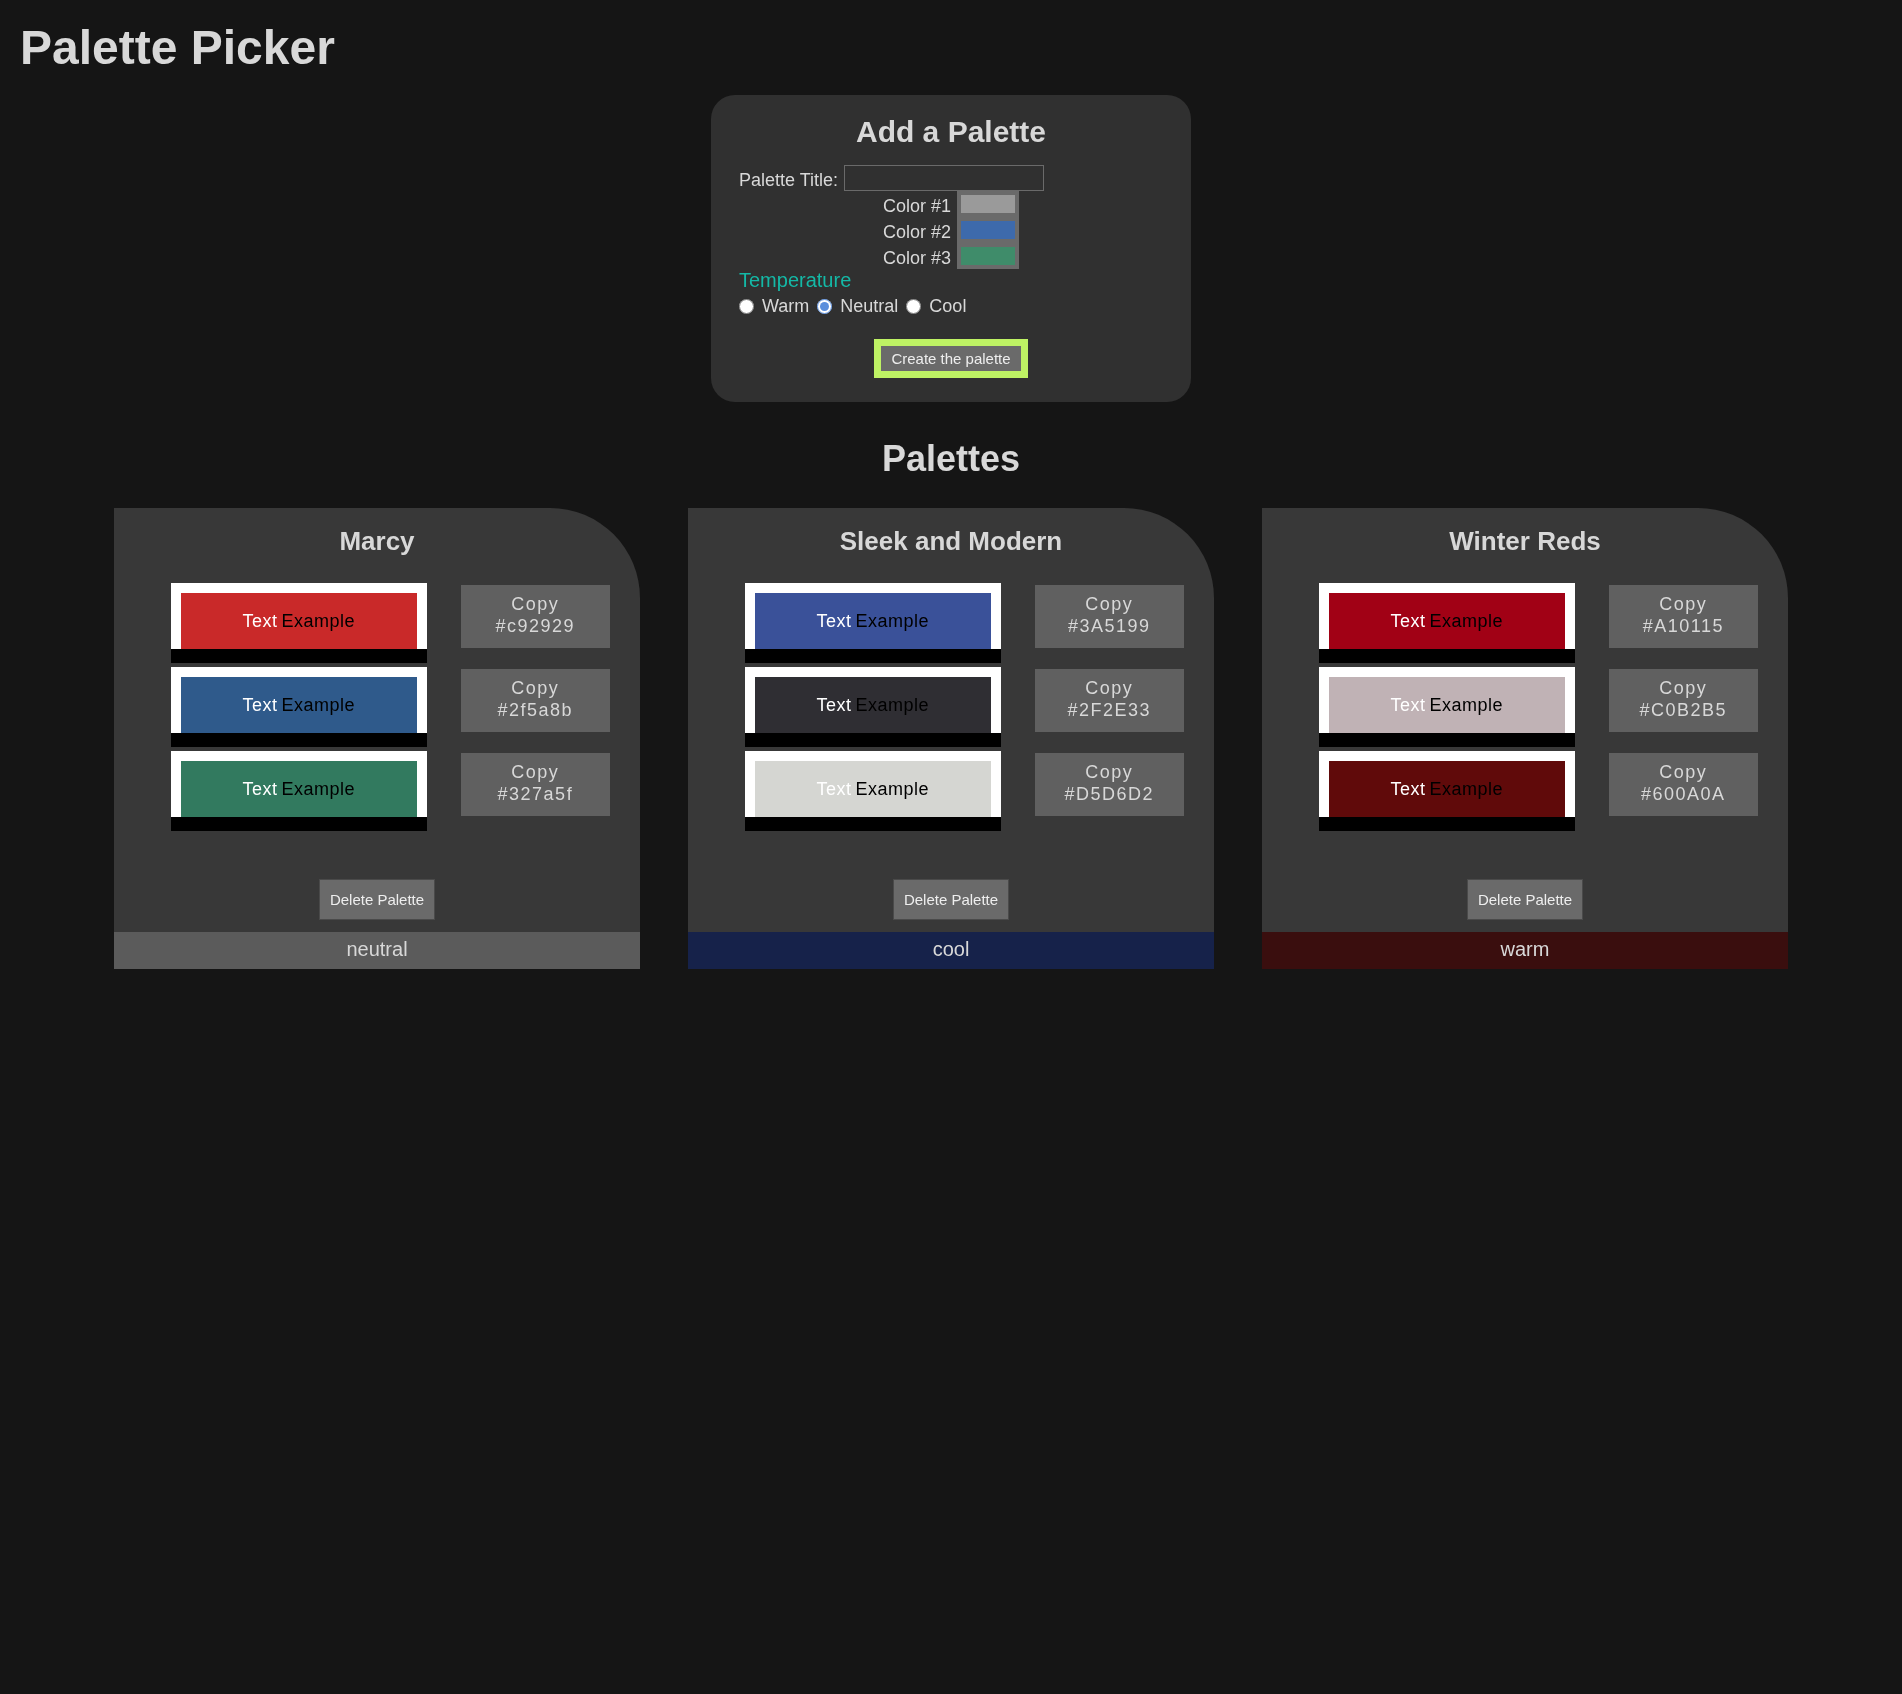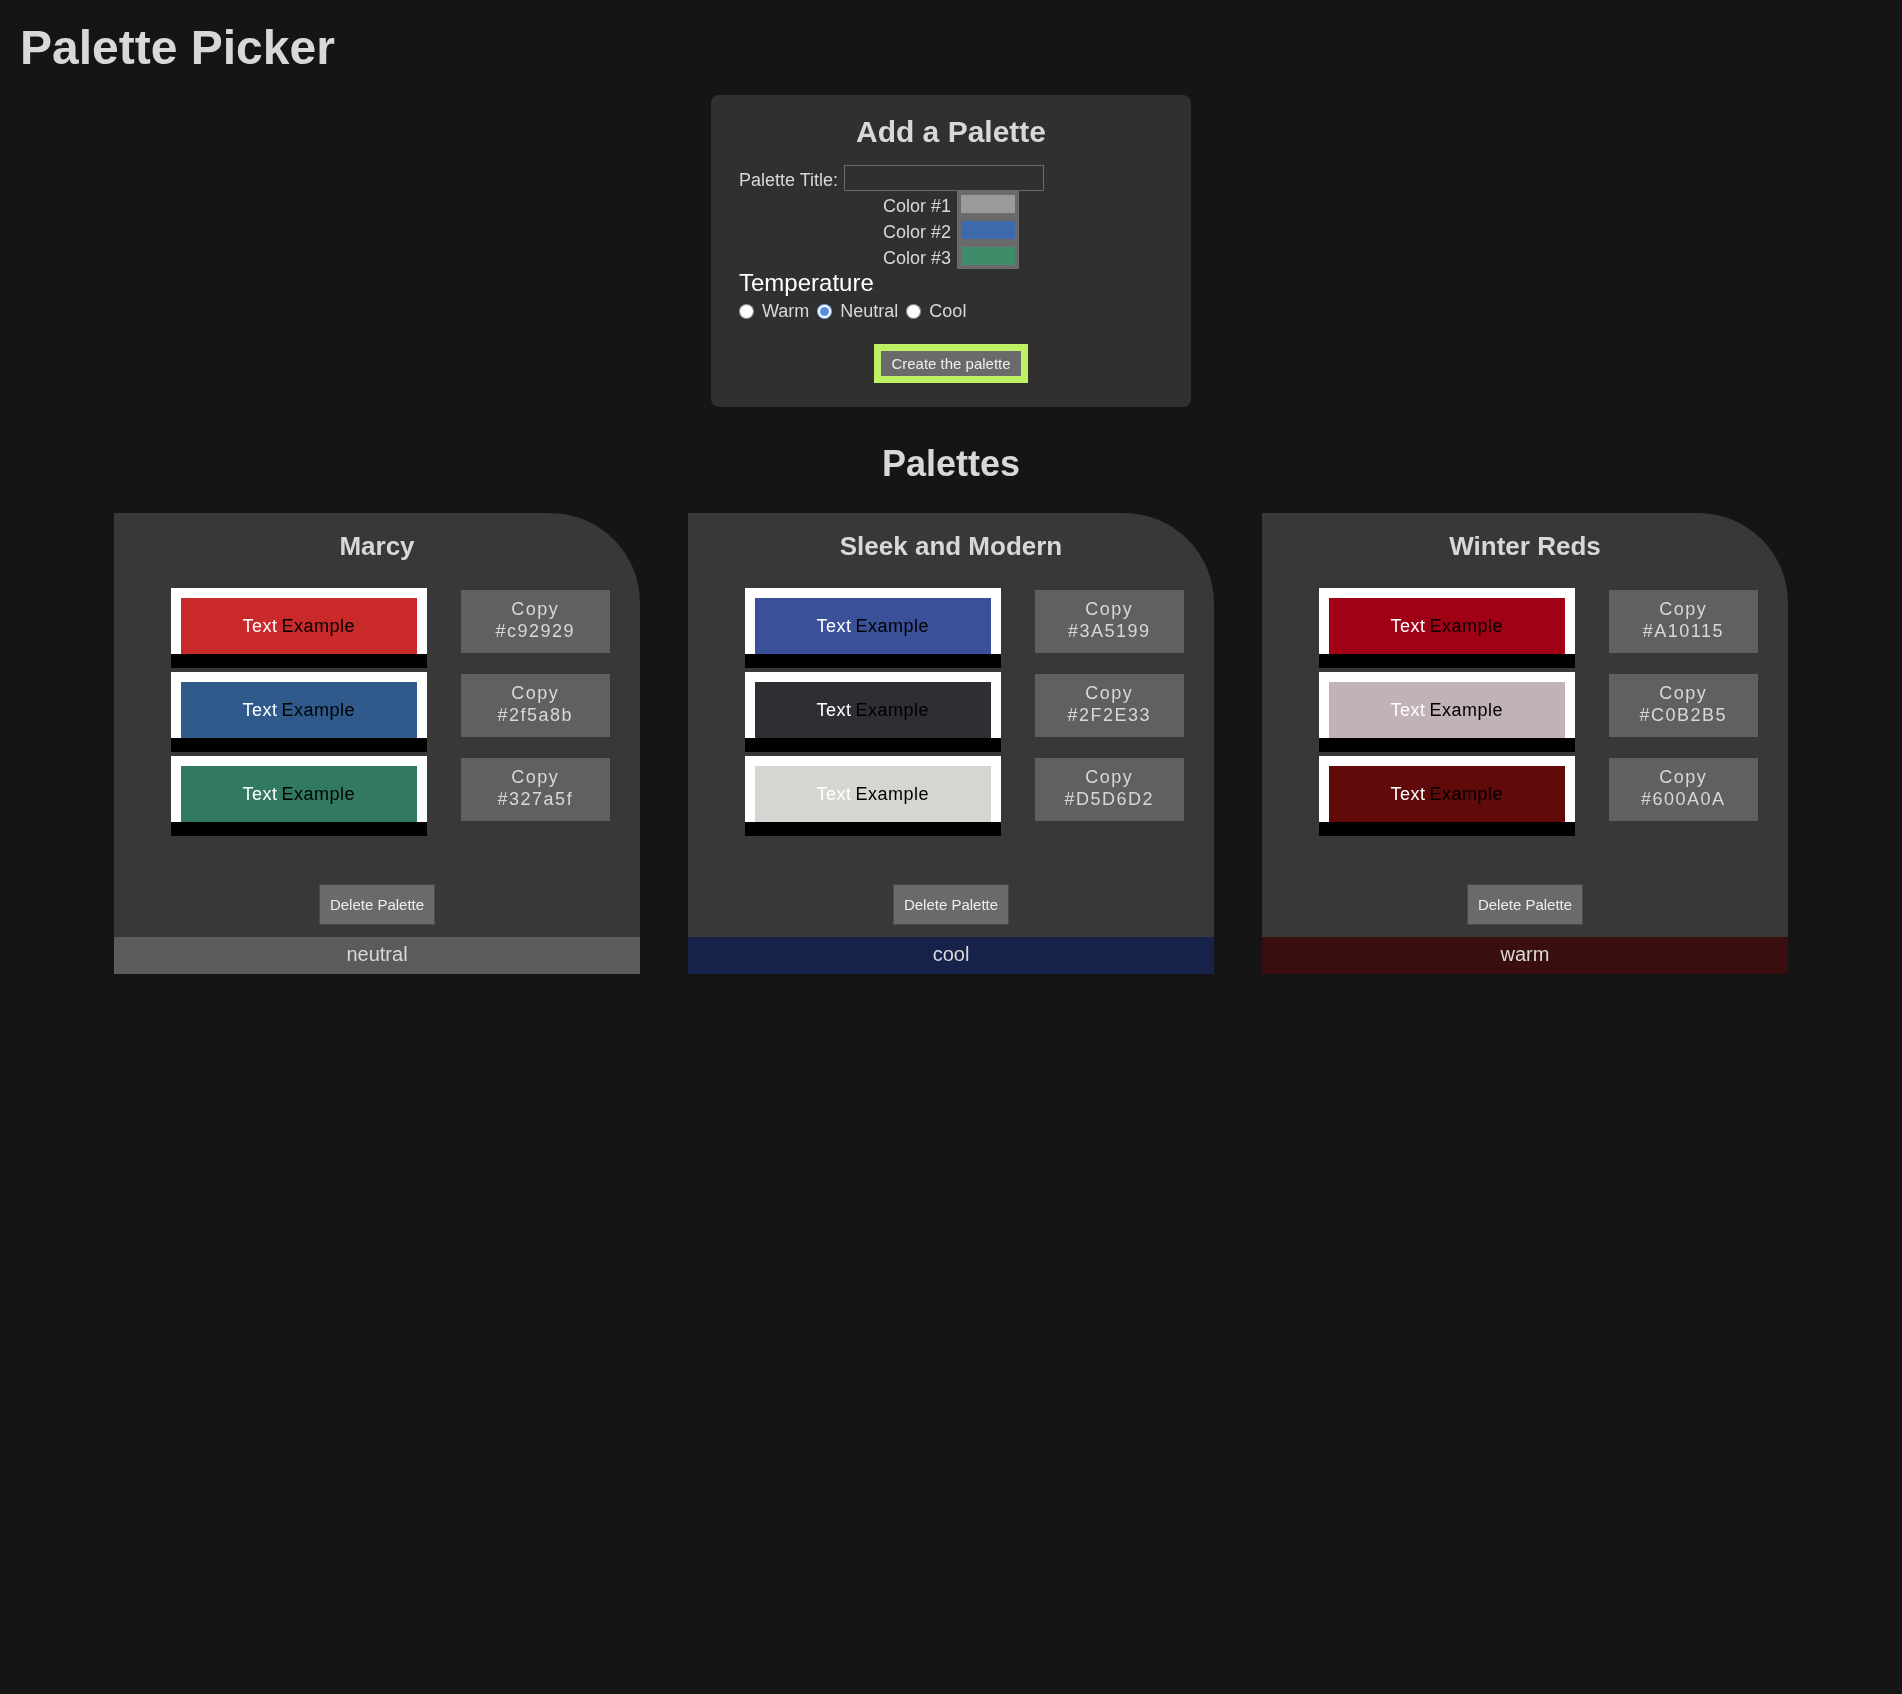--- a/index.html
+++ b/index.html
@@ -13,21 +13,21 @@
   .page-title {
     font-size: 48px;
     font-weight: bold;
     color: #d8d8d8;
     margin-bottom: 20px;
   }
   .form-card {
     background: #303030;
     width: 480px;
     margin: 0 auto;
-    border-radius: 8px;
+    border-radius: 24px;
     padding: 20px 28px 24px 28px;
   }
   .form-title {
     font-size: 30px;
     font-weight: bold;
     text-align: center;
     color: #d8d8d8;
     margin-bottom: 16px;
   }
   .field-row {
@@ -48,22 +48,22 @@
     font-size: 16px;
   }
   .color-swatch-input {
     width: 62px;
     height: 26px;
     border: 4px solid #6a6a6a;
     display: inline-block;
   }
   .temperature-block { margin-bottom: 22px; }
   .temperature-label {
-    font-size: 24px;
-    color: #ffffff;
+    font-size: 20px;
+    color: #14b8a6;
     margin-bottom: 4px;
   }
   .radio-row {
     display: flex;
     align-items: center;
     gap: 8px;
     font-size: 18px;
     color: #d8d8d8;
   }
   input[type="radio"] {

